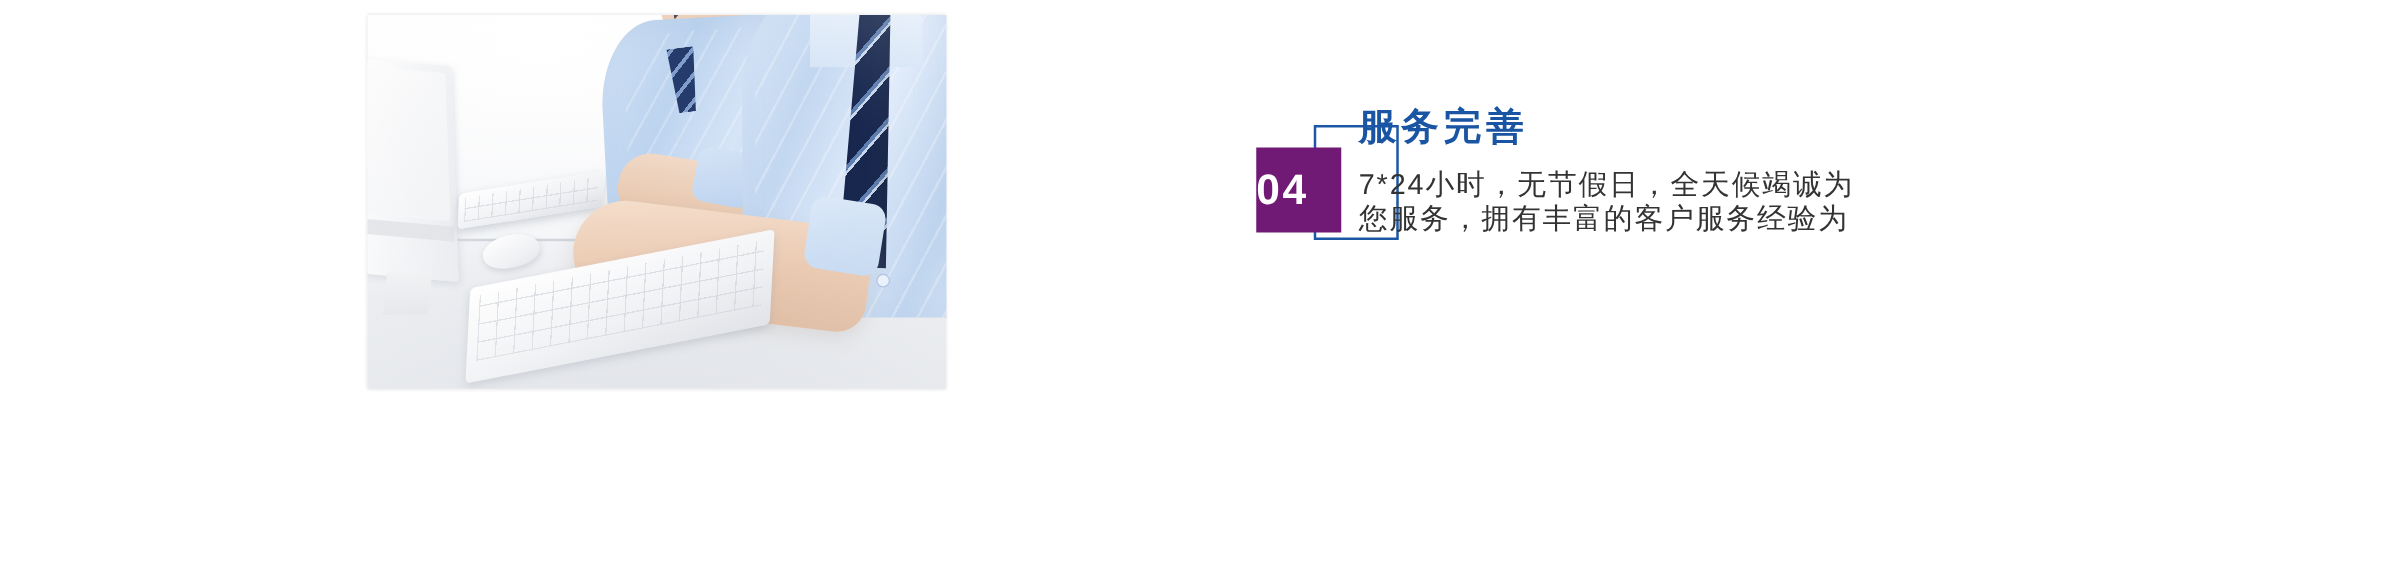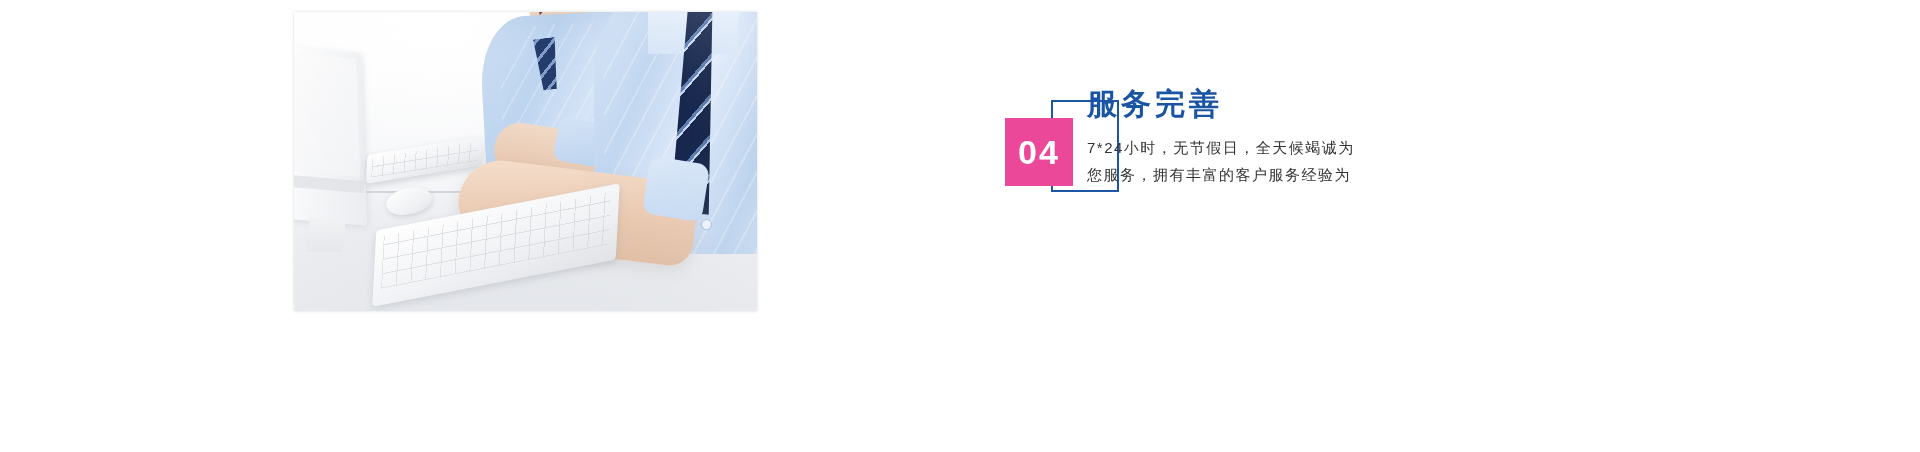--- a/index.html
+++ b/index.html
@@ -338,24 +338,23 @@
     border: 2px solid #1c57a5;
     box-sizing: border-box;
     background: transparent;
   }
   .badge-solid {
     position: absolute;
     left: 0;
     top: 18px;
     width: 68px;
     height: 68px;
-    background: #ec4899;
+    background: #701a75;
     display: flex;
     align-items: center;
-    justify-content: center;
   }
   .badge-number {
     color: #ffffff;
     font-size: 34px;
     font-weight: bold;
     letter-spacing: 2px;
     line-height: 1;
     font-family: "Liberation Sans", "DejaVu Sans", sans-serif;
   }
 
@@ -365,27 +364,27 @@
     top: 0;
     width: 420px;
   }
   .feature-title {
     margin: 0;
     color: #1a55a3;
     font-size: 30px;
     font-weight: bold;
     letter-spacing: 4px;
     line-height: 1.2;
-    font-family: Liberation Serif, serif;
+    font-family: Liberation Mono, monospace;
     white-space: nowrap;
   }
   .feature-desc {
     margin: 12px 0 0 0;
     color: #333333;
-    font-size: 15px;
+    font-size: 23px;
     line-height: 27px;
     letter-spacing: 1.5px;
     font-family: "Liberation Sans", "DejaVu Sans", sans-serif;
     width: 400px;
   }
 </style>
 </head>
 <body>
 
 <div class="banner">

